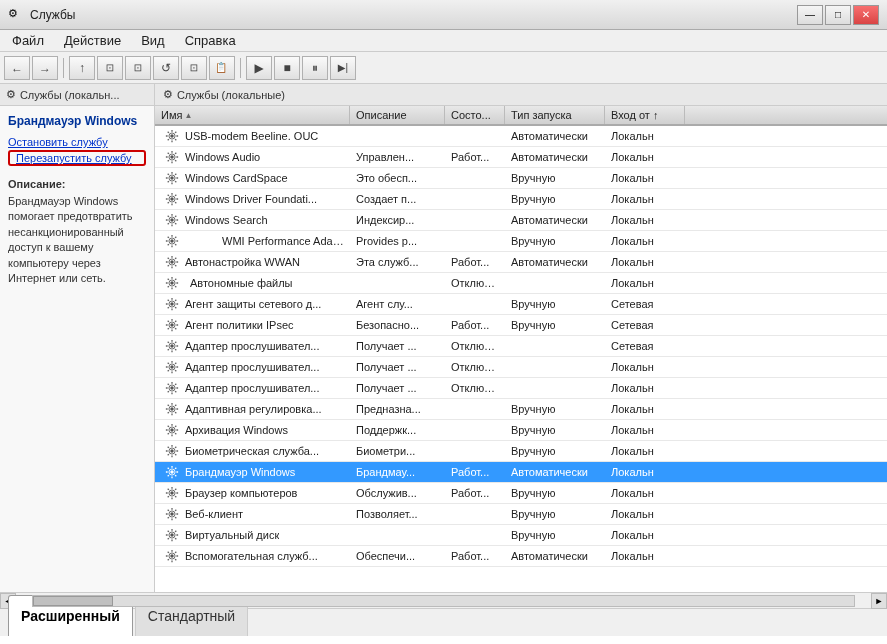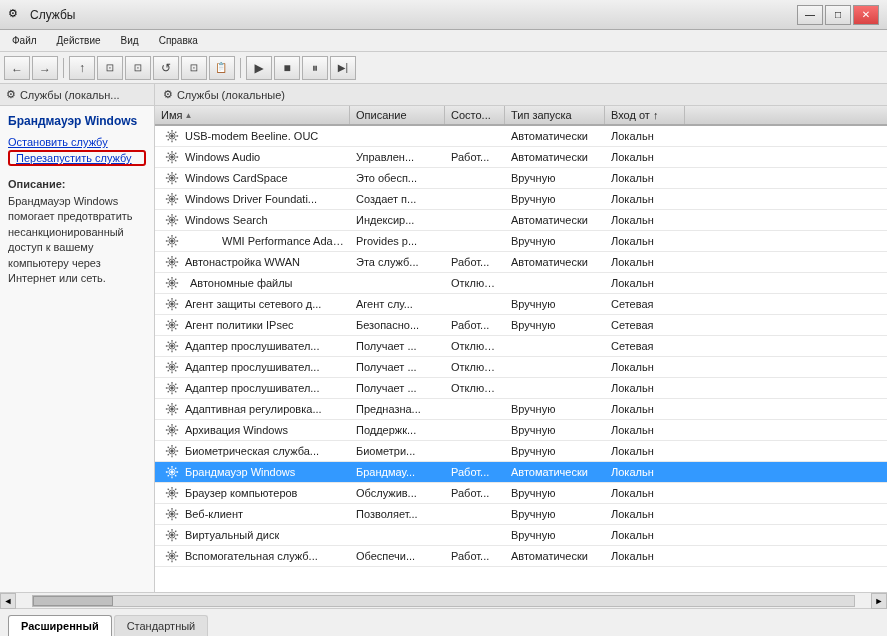--- a/index.html
+++ b/index.html
@@ -61,21 +61,21 @@
       height: 22px;
       display: flex;
       align-items: center;
       padding: 0 4px;
       border-bottom: 1px solid #ccc;
       gap: 4px;
     }
     .menu-item {
       padding: 2px 8px;
       cursor: pointer;
-      font-size: 10px;
+      font-size: 13px;
       color: #222;
     }
 
     
     .toolbar {
       background: #f0f0f0;
       height: 32px;
       display: flex;
       align-items: center;
       padding: 0 4px;
@@ -254,26 +254,26 @@
     .tab-bar {
       height: 28px;
       background: #f0f0f0;
       border-top: 1px solid #ccc;
       display: flex;
       align-items: flex-end;
       padding: 0 8px;
       gap: 2px;
     }
     .tab {
-      padding: 4px 12px;
+      padding: 12px 12px;
       border: 1px solid #ccc;
       border-bottom: none;
       border-radius: 3px 3px 0 0;
       cursor: pointer;
-      font-size: 11px;
+      font-size: 14px;
       color: #333;
       background: #e0e0e0;
     }
     .tab.active {
       background: #fff;
       border-color: #999;
       color: #000;
       font-weight: bold;
     }
 

